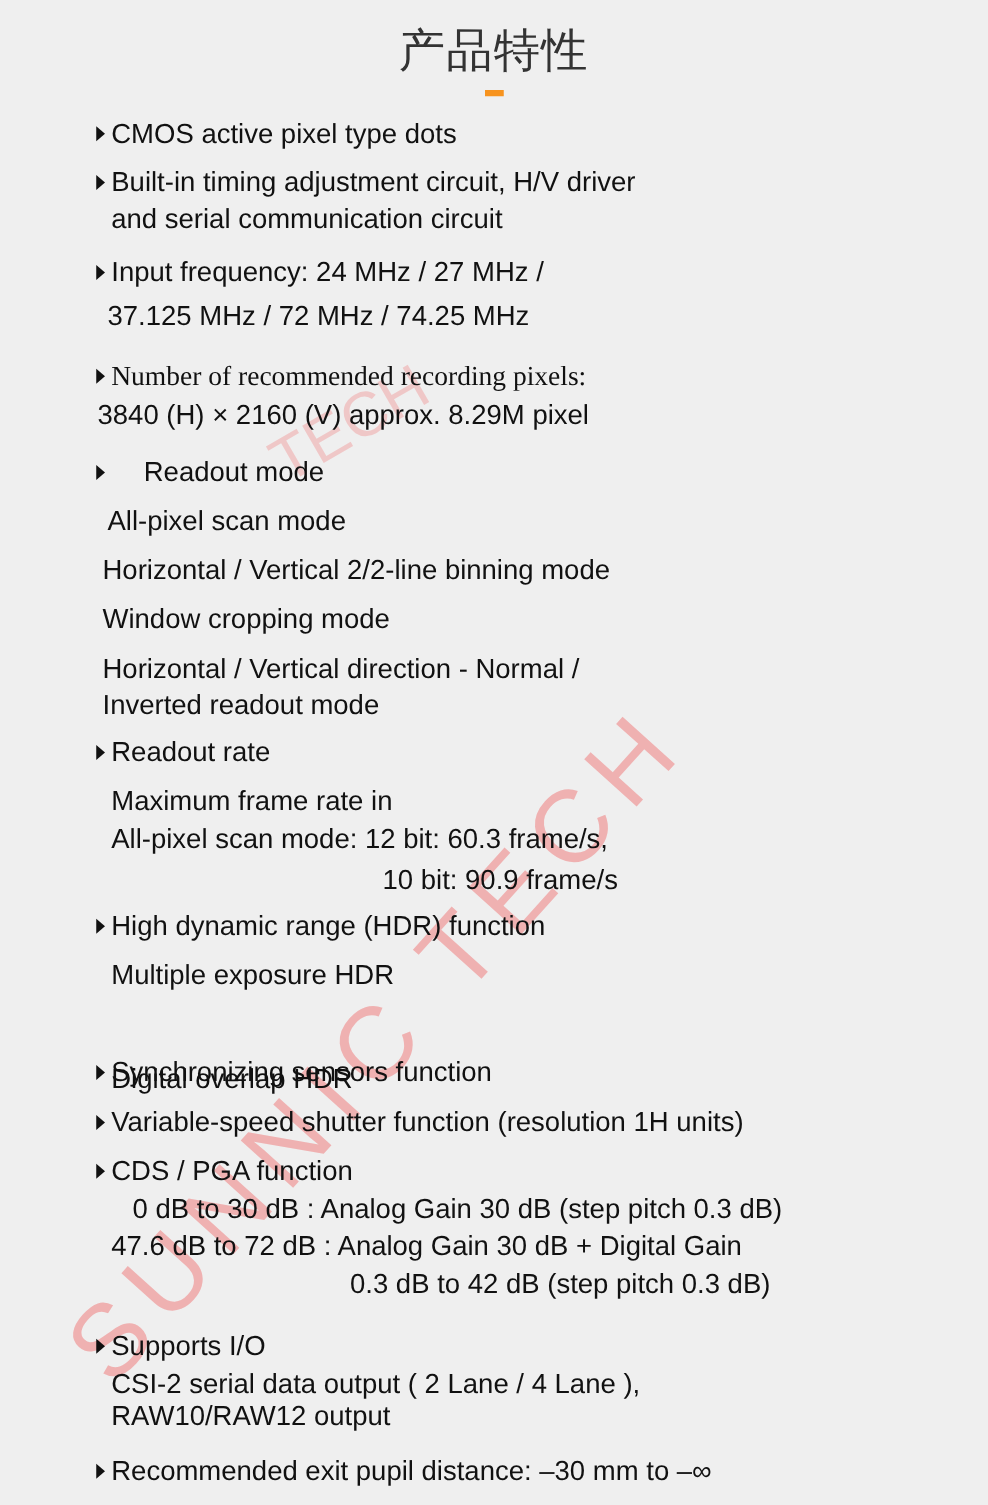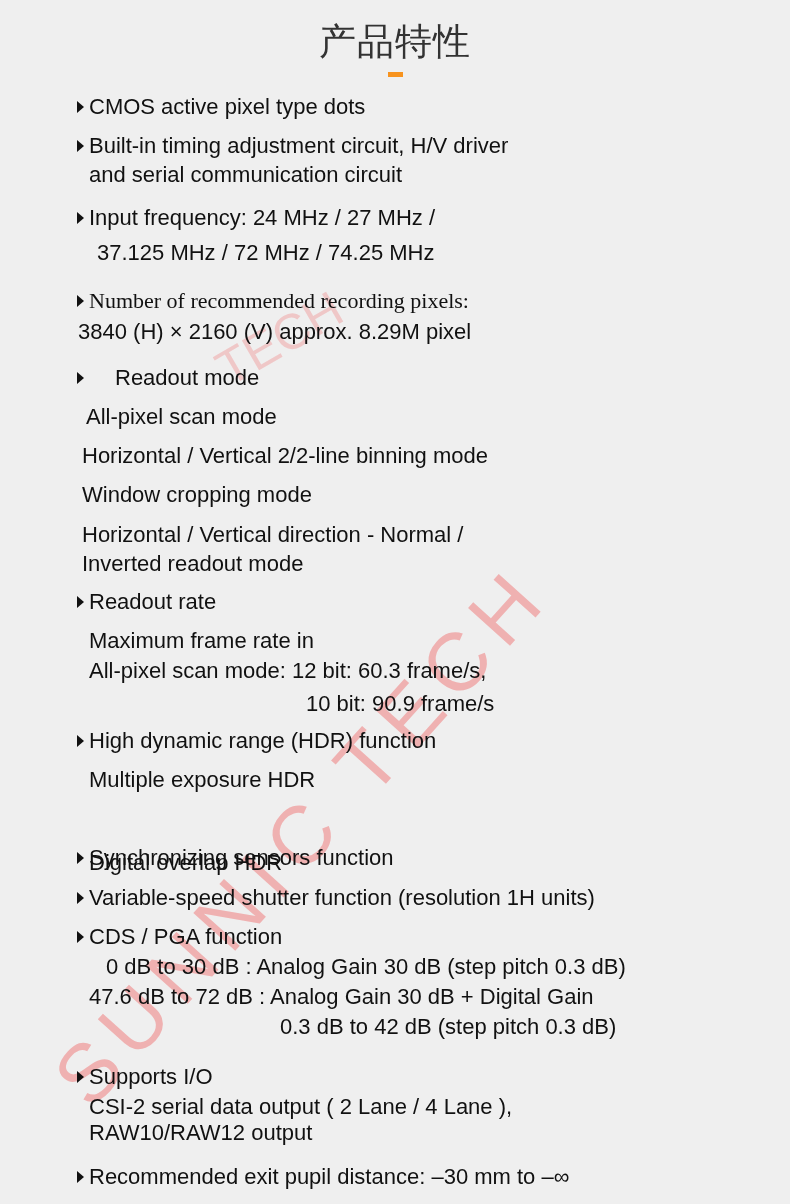--- a/index.html
+++ b/index.html
@@ -78,21 +78,21 @@
 
   <div>
     <span class="bullet" style="left:77px; top:140px;"></span>
     <div class="line" style="left:89px; top:133px;">Built-in timing adjustment circuit, H/V driver</div>
     <div class="line" style="left:89px; top:162px;">and serial communication circuit</div>
   </div>
 
   <div>
     <span class="bullet" style="left:77px; top:212px;"></span>
     <div class="line" style="left:89px; top:205px;">Input frequency: 24 MHz / 27 MHz /</div>
-    <div class="line" style="left:97px; top:240px;">37.125 MHz / 72 MHz / 74.25 MHz</div>
+    <div class="line" style="left:86px; top:240px;">37.125 MHz / 72 MHz / 74.25 MHz</div>
   </div>
 
   <div>
     <span class="bullet" style="left:77px; top:295px;"></span>
     <div class="line" style="left:89px; top:288px;font-family:Liberation Serif, serif;">Number of recommended recording pixels:</div>
     <div class="line" style="left:78px; top:319px;">3840 (H) × 2160 (V) approx. 8.29M pixel</div>
   </div>
 
   <div>
     <span class="bullet" style="left:77px; top:372px;"></span>

